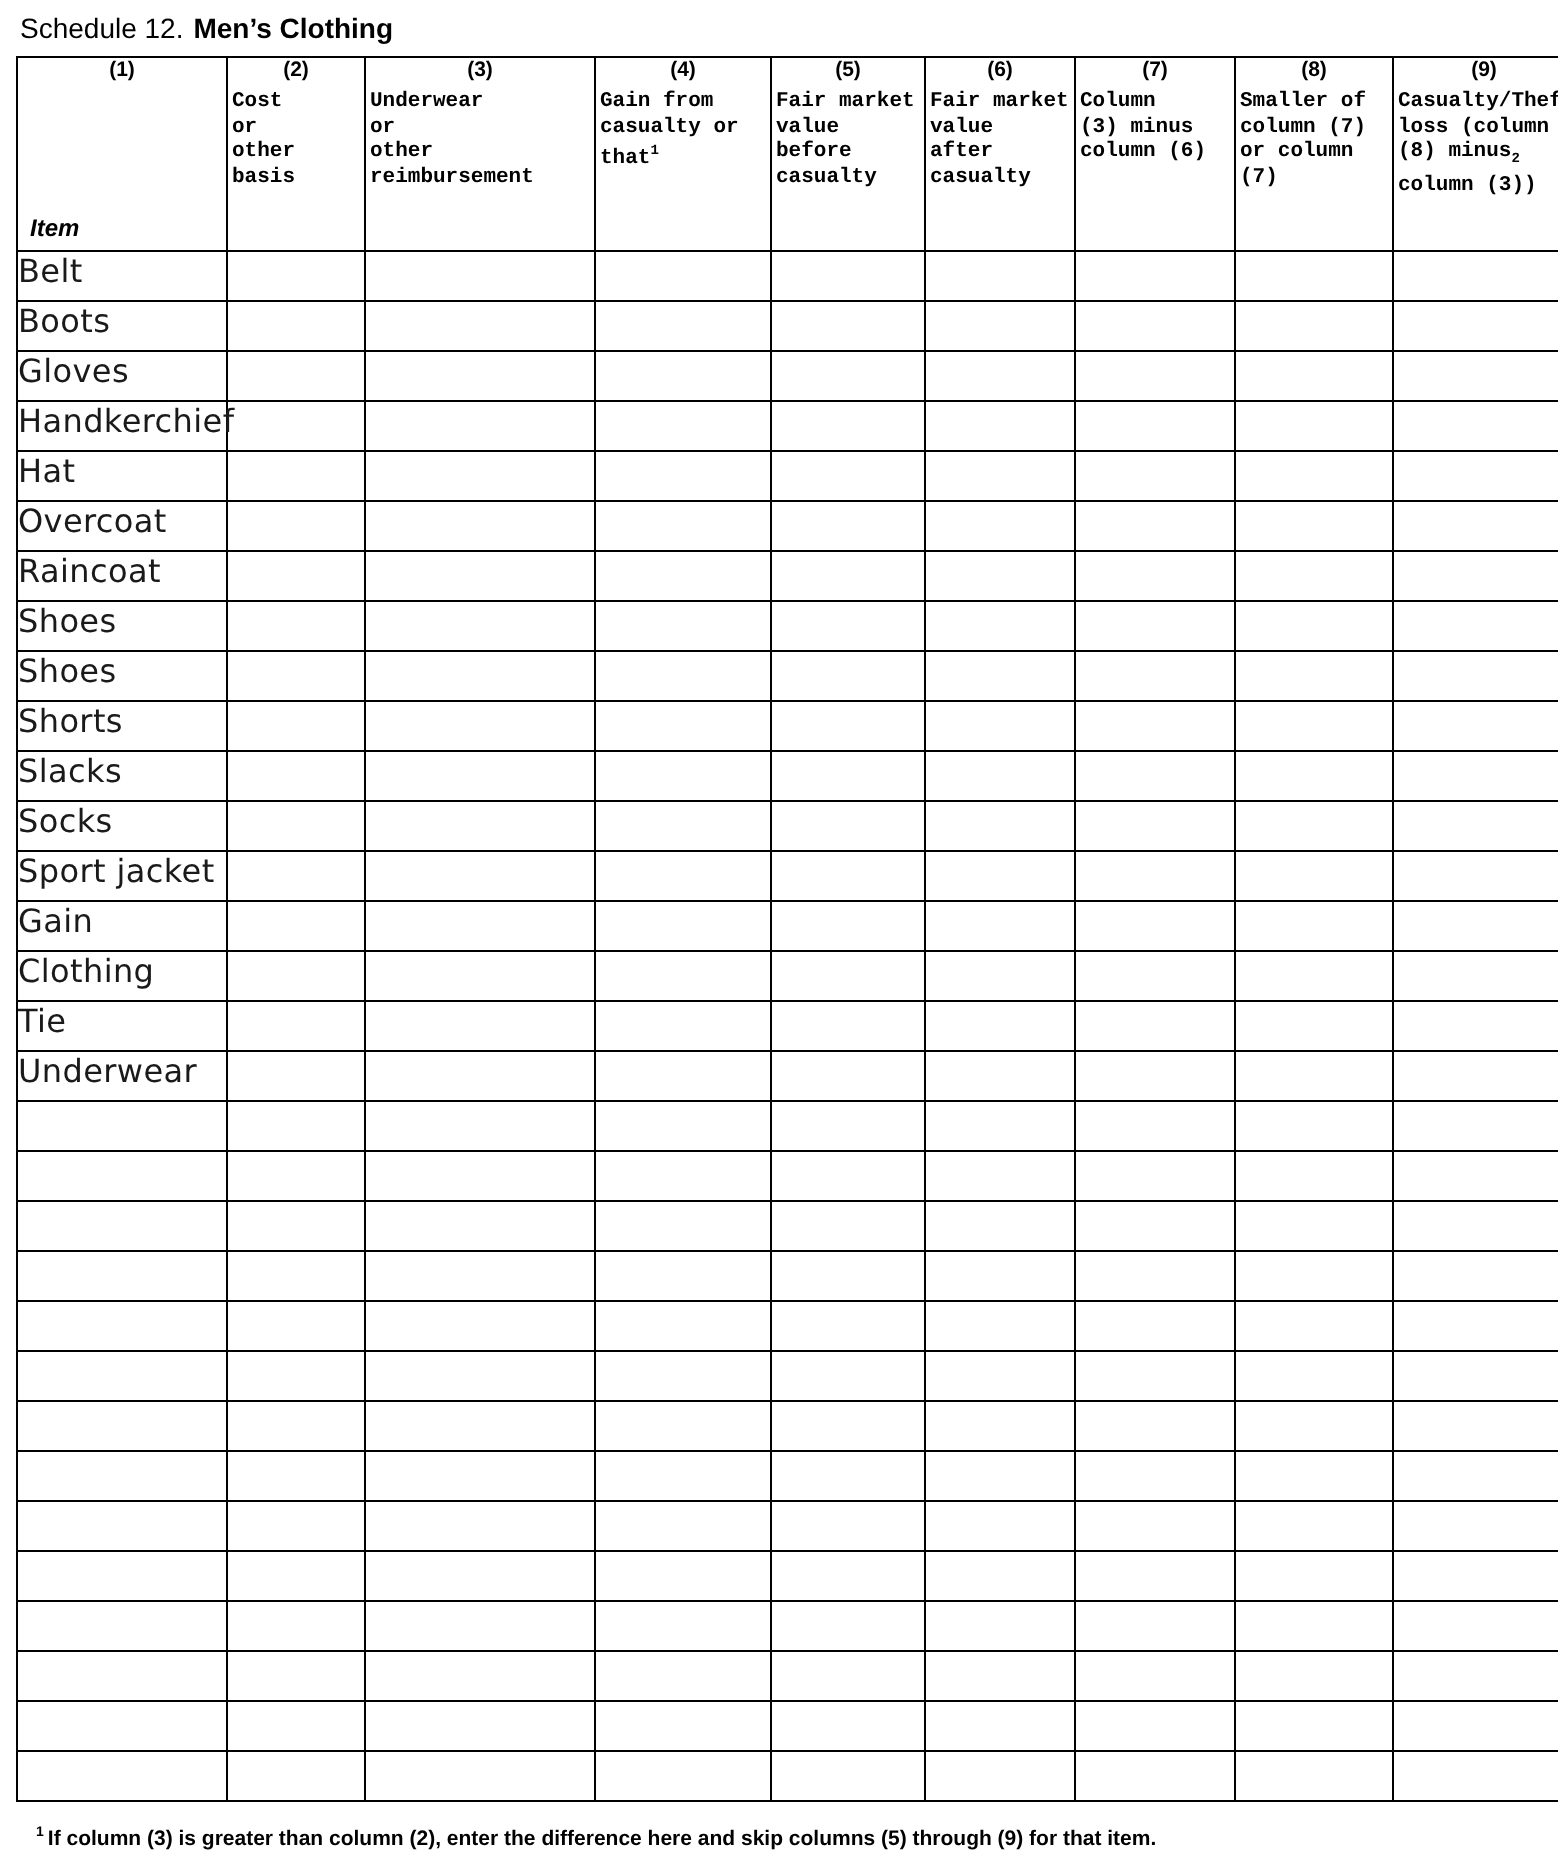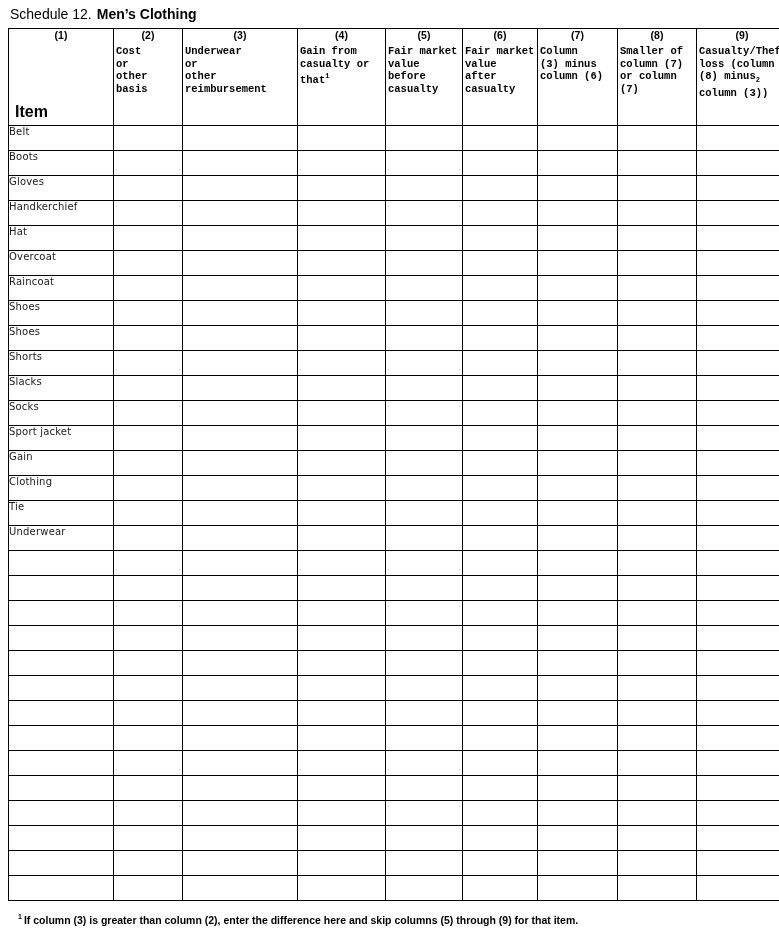--- a/index.html
+++ b/index.html
@@ -77,40 +77,41 @@
   th.item-head {
     text-align: left;
   }
   th.item-head .colnum {
     text-align: center;
   }
   .item-label {
     position: absolute;
     left: 6px;
     bottom: 4px;
-    font-size: 16px;
-    font-weight: bold;
+    font-size: 12px;
+    font-weight: bold;
+    font-style: italic;
   }
   .sup {
     font-size: 7px;
     vertical-align: super;
     font-weight: bold;
   }
   .sub-note {
     font-size: 7px;
     vertical-align: sub;
     font-weight: bold;
   }
   tbody td {
     height: 24px;
   }
   td.item-cell {
     padding-left: 5px;
     vertical-align: middle;
-    font-size: 10px;
+    font-size: 16px;
     font-family: "DejaVu Sans", sans-serif;
     letter-spacing: 0.2px;
     color: #1a1a1a;
   }
   
   .footnotes {
     margin-top: 8px;
     padding-left: 10px;
     font-size: 10.5px;
     font-weight: bold;

